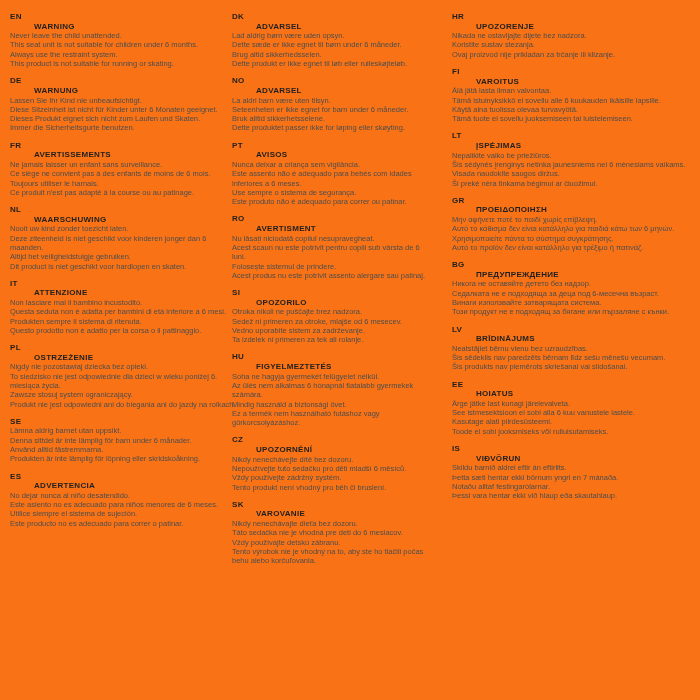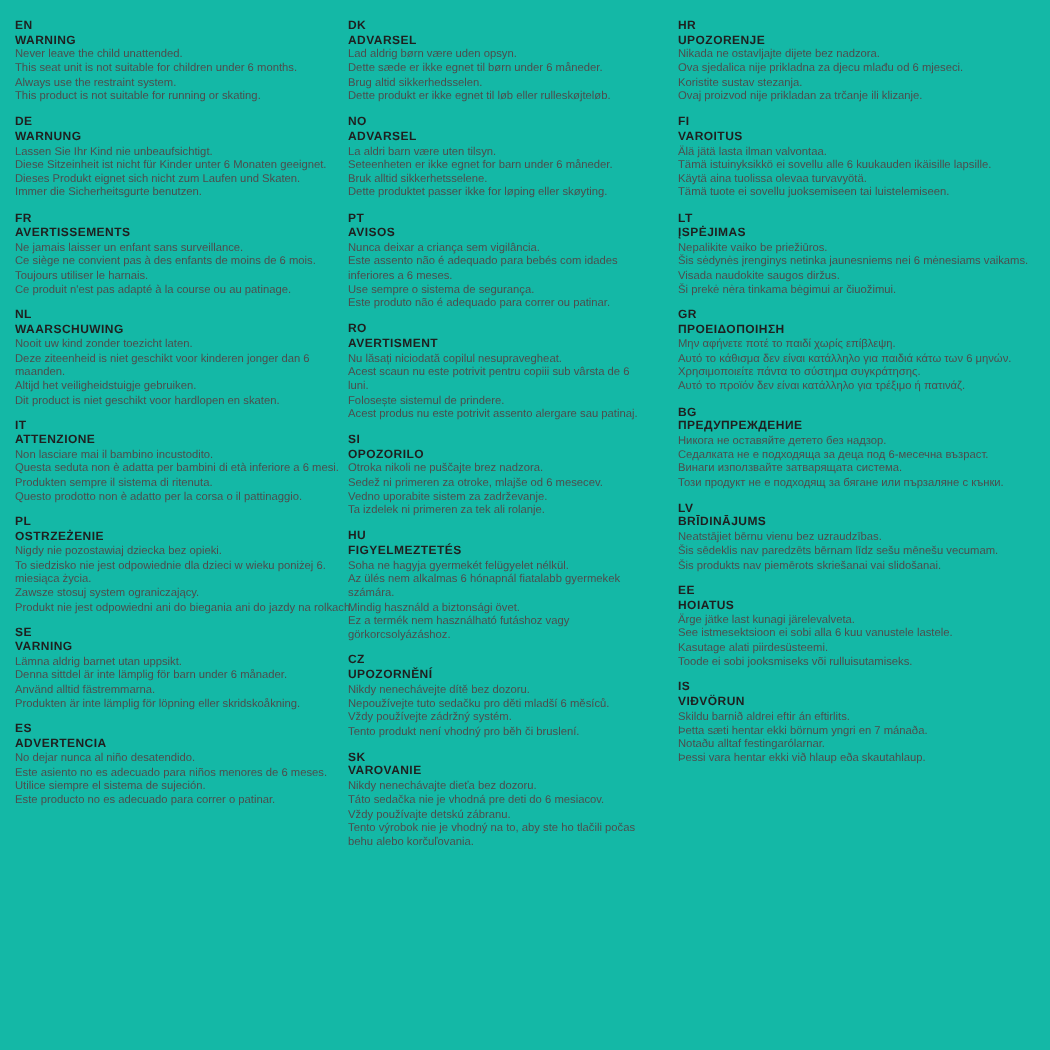--- a/index.html
+++ b/index.html
@@ -1,20 +1,20 @@
 <!DOCTYPE html>
 <html><head>
 <meta charset="utf-8">
 <style>
   html, body { margin: 0; padding: 0; background: #ffffff; }
   .page {
     position: relative;
     width: 700px;
     height: 700px;
-    background: #14b8a6;
+    background: #f97316;
     overflow: hidden;
     font-family: "Liberation Sans", sans-serif;
   }
   .col { position: absolute; top: 12px; }
   .col-1 { left: 10px;  width: 228px; }
   .col-2 { left: 232px; width: 196px; }
   .col-3 { left: 452px; width: 240px; }
   .block { margin-bottom: 8px; }
   .code {
     font-size: 8px;
@@ -22,20 +22,21 @@
     color: #1f1f1f;
     line-height: 9.6px;
     letter-spacing: 0.3px;
   }
   .heading {
     font-size: 8px;
     font-weight: bold;
     color: #1f1f1f;
     line-height: 9.6px;
     letter-spacing: 0.3px;
+    margin-left: 24px;
   }
   .line {
     font-size: 7.5px;
     color: #4d4d4d;
     line-height: 9.3px;
   }
 </style>
 </head>
 <body>
 
@@ -84,21 +85,20 @@
       <section class="block">
         <div class="code">PL</div>
         <div class="heading">OSTRZEŻENIE</div>
         <div class="line">Nigdy nie pozostawiaj dziecka bez opieki.</div>
         <div class="line">To siedzisko nie jest odpowiednie dla dzieci w wieku poniżej 6. miesiąca życia.</div>
         <div class="line">Zawsze stosuj system ograniczający.</div>
         <div class="line">Produkt nie jest odpowiedni ani do biegania ani do jazdy na rolkach.</div>
       </section>
       <section class="block">
         <div class="code">SE</div>
-        <div class="heading">VARNING</div>
         <div class="line">Lämna aldrig barnet utan uppsikt.</div>
         <div class="line">Denna sittdel är inte lämplig för barn under 6 månader.</div>
         <div class="line">Använd alltid fästremmarna.</div>
         <div class="line">Produkten är inte lämplig för löpning eller skridskoåkning.</div>
       </section>
       <section class="block">
         <div class="code">ES</div>
         <div class="heading">ADVERTENCIA</div>
         <div class="line">No dejar nunca al niño desatendido.</div>
         <div class="line">Este asiento no es adecuado para niños menores de 6 meses.</div>
@@ -170,21 +170,20 @@
         <div class="line">Táto sedačka nie je vhodná pre deti do 6 mesiacov.</div>
         <div class="line">Vždy používajte detskú zábranu.</div>
         <div class="line">Tento výrobok nie je vhodný na to, aby ste ho tlačili počas behu alebo korčuľovania.</div>
       </section>
     </div>
   <div class="col col-3">
       <section class="block">
         <div class="code">HR</div>
         <div class="heading">UPOZORENJE</div>
         <div class="line">Nikada ne ostavljajte dijete bez nadzora.</div>
-        <div class="line">Ova sjedalica nije prikladna za djecu mlađu od 6 mjeseci.</div>
         <div class="line">Koristite sustav stezanja.</div>
         <div class="line">Ovaj proizvod nije prikladan za trčanje ili klizanje.</div>
       </section>
       <section class="block">
         <div class="code">FI</div>
         <div class="heading">VAROITUS</div>
         <div class="line">Älä jätä lasta ilman valvontaa.</div>
         <div class="line">Tämä istuinyksikkö ei sovellu alle 6 kuukauden ikäisille lapsille.</div>
         <div class="line">Käytä aina tuolissa olevaa turvavyötä.</div>
         <div class="line">Tämä tuote ei sovellu juoksemiseen tai luistelemiseen.</div>

